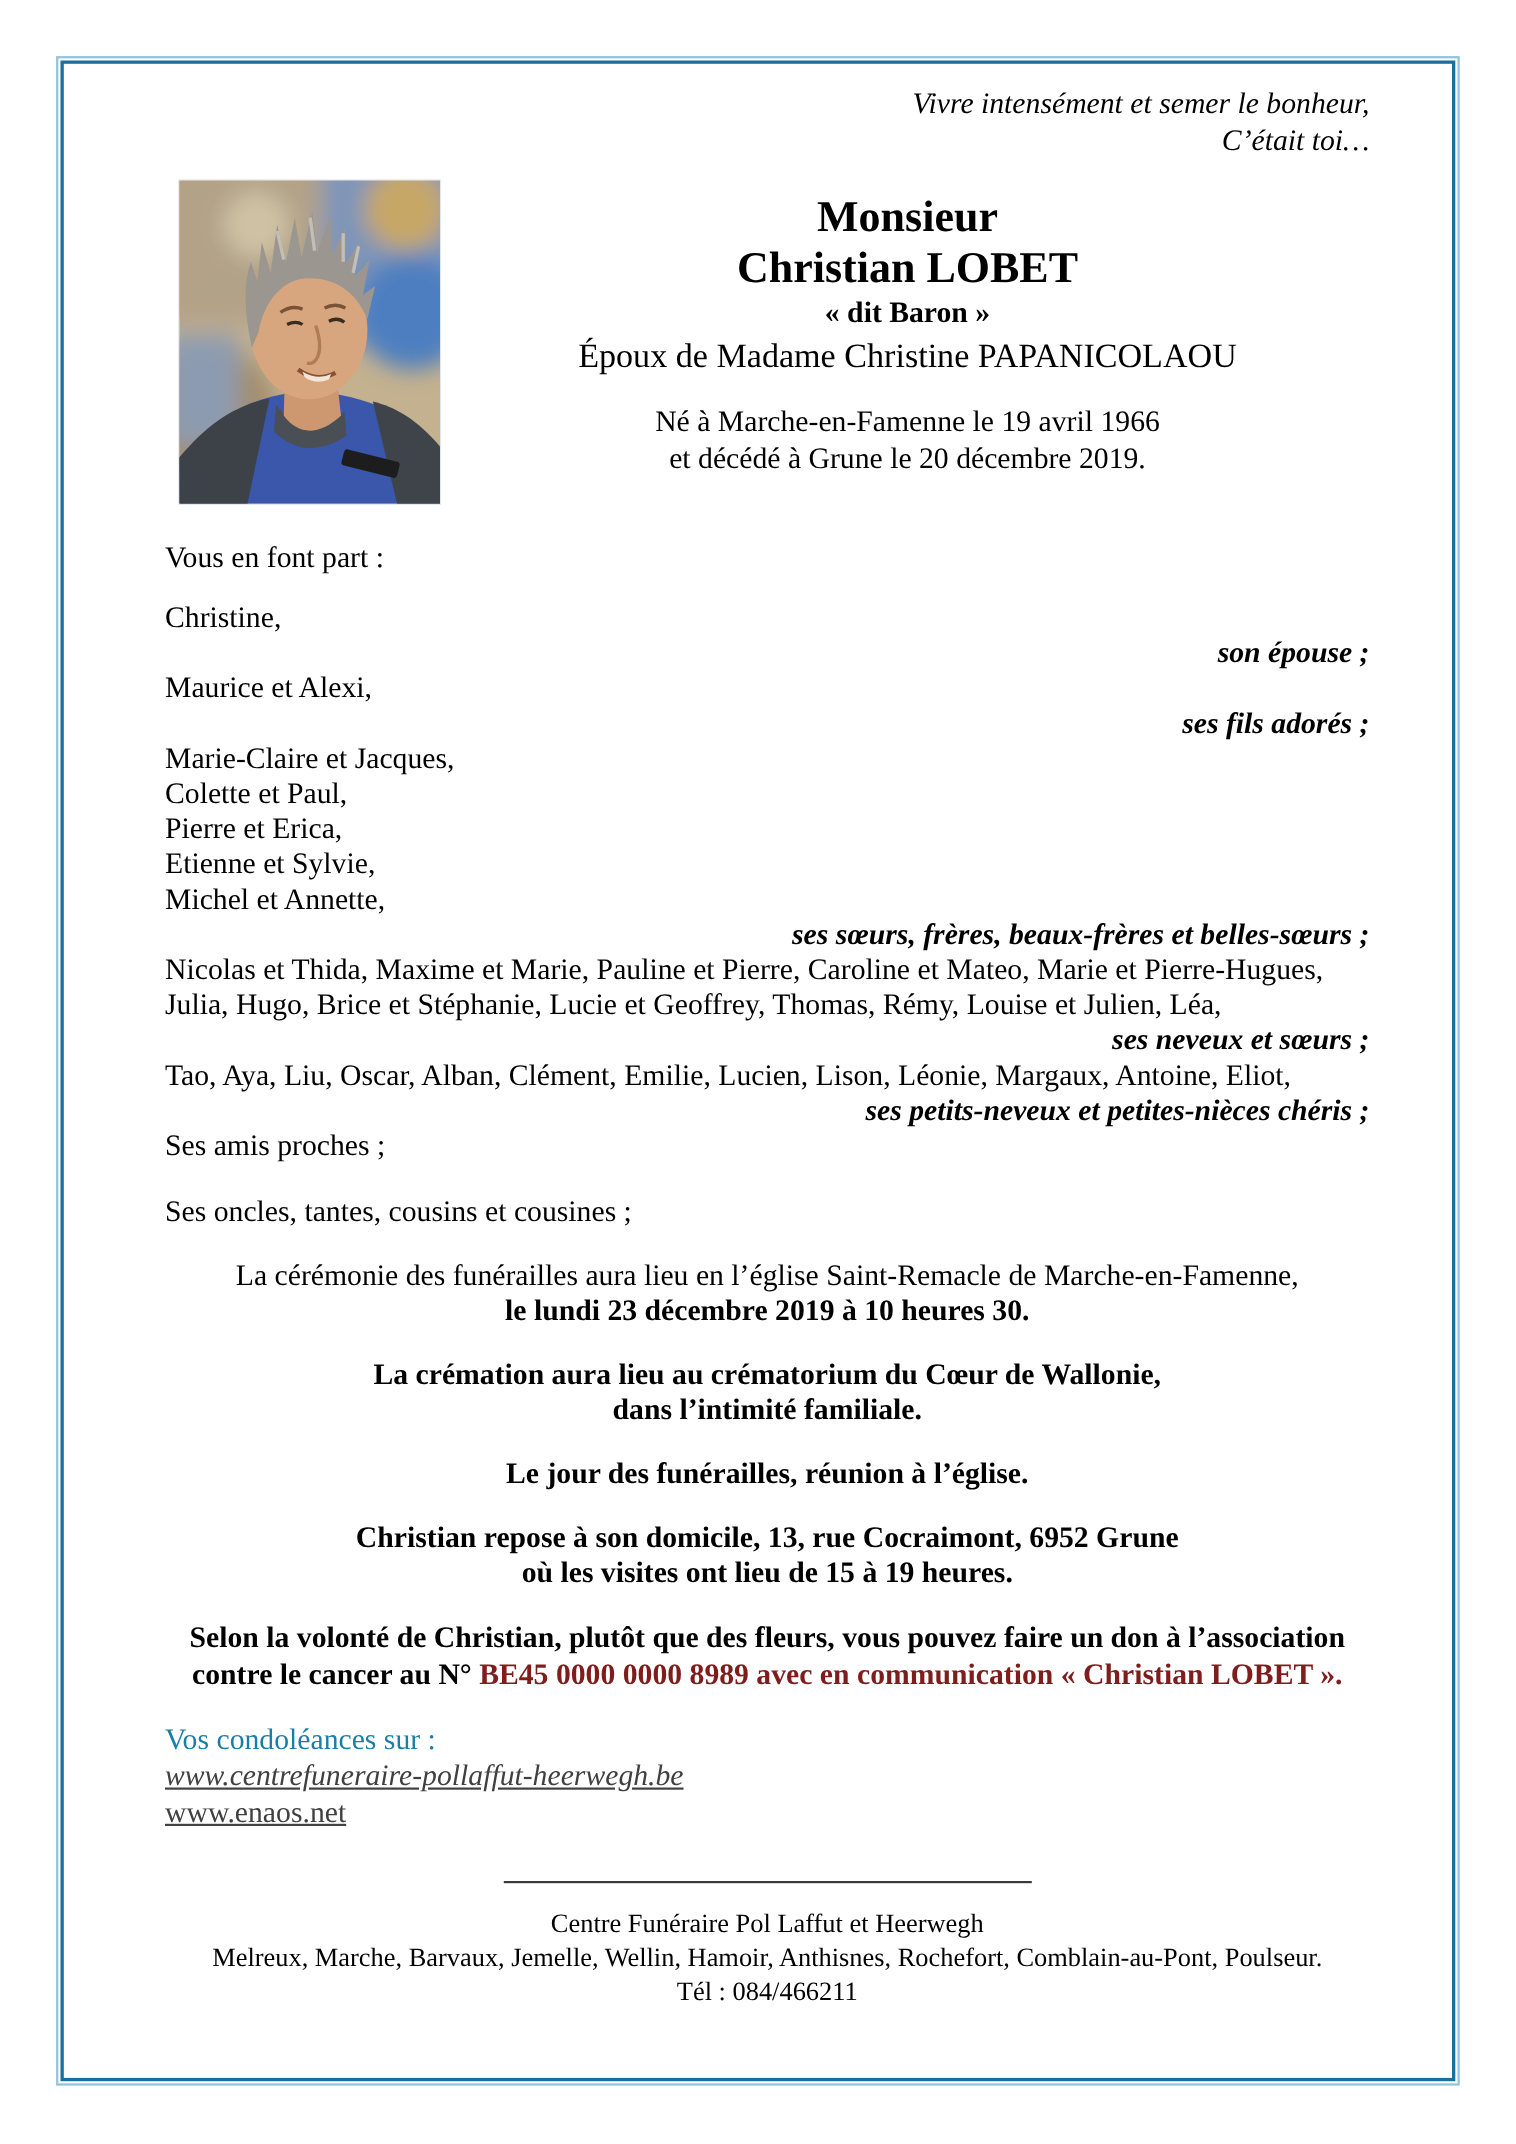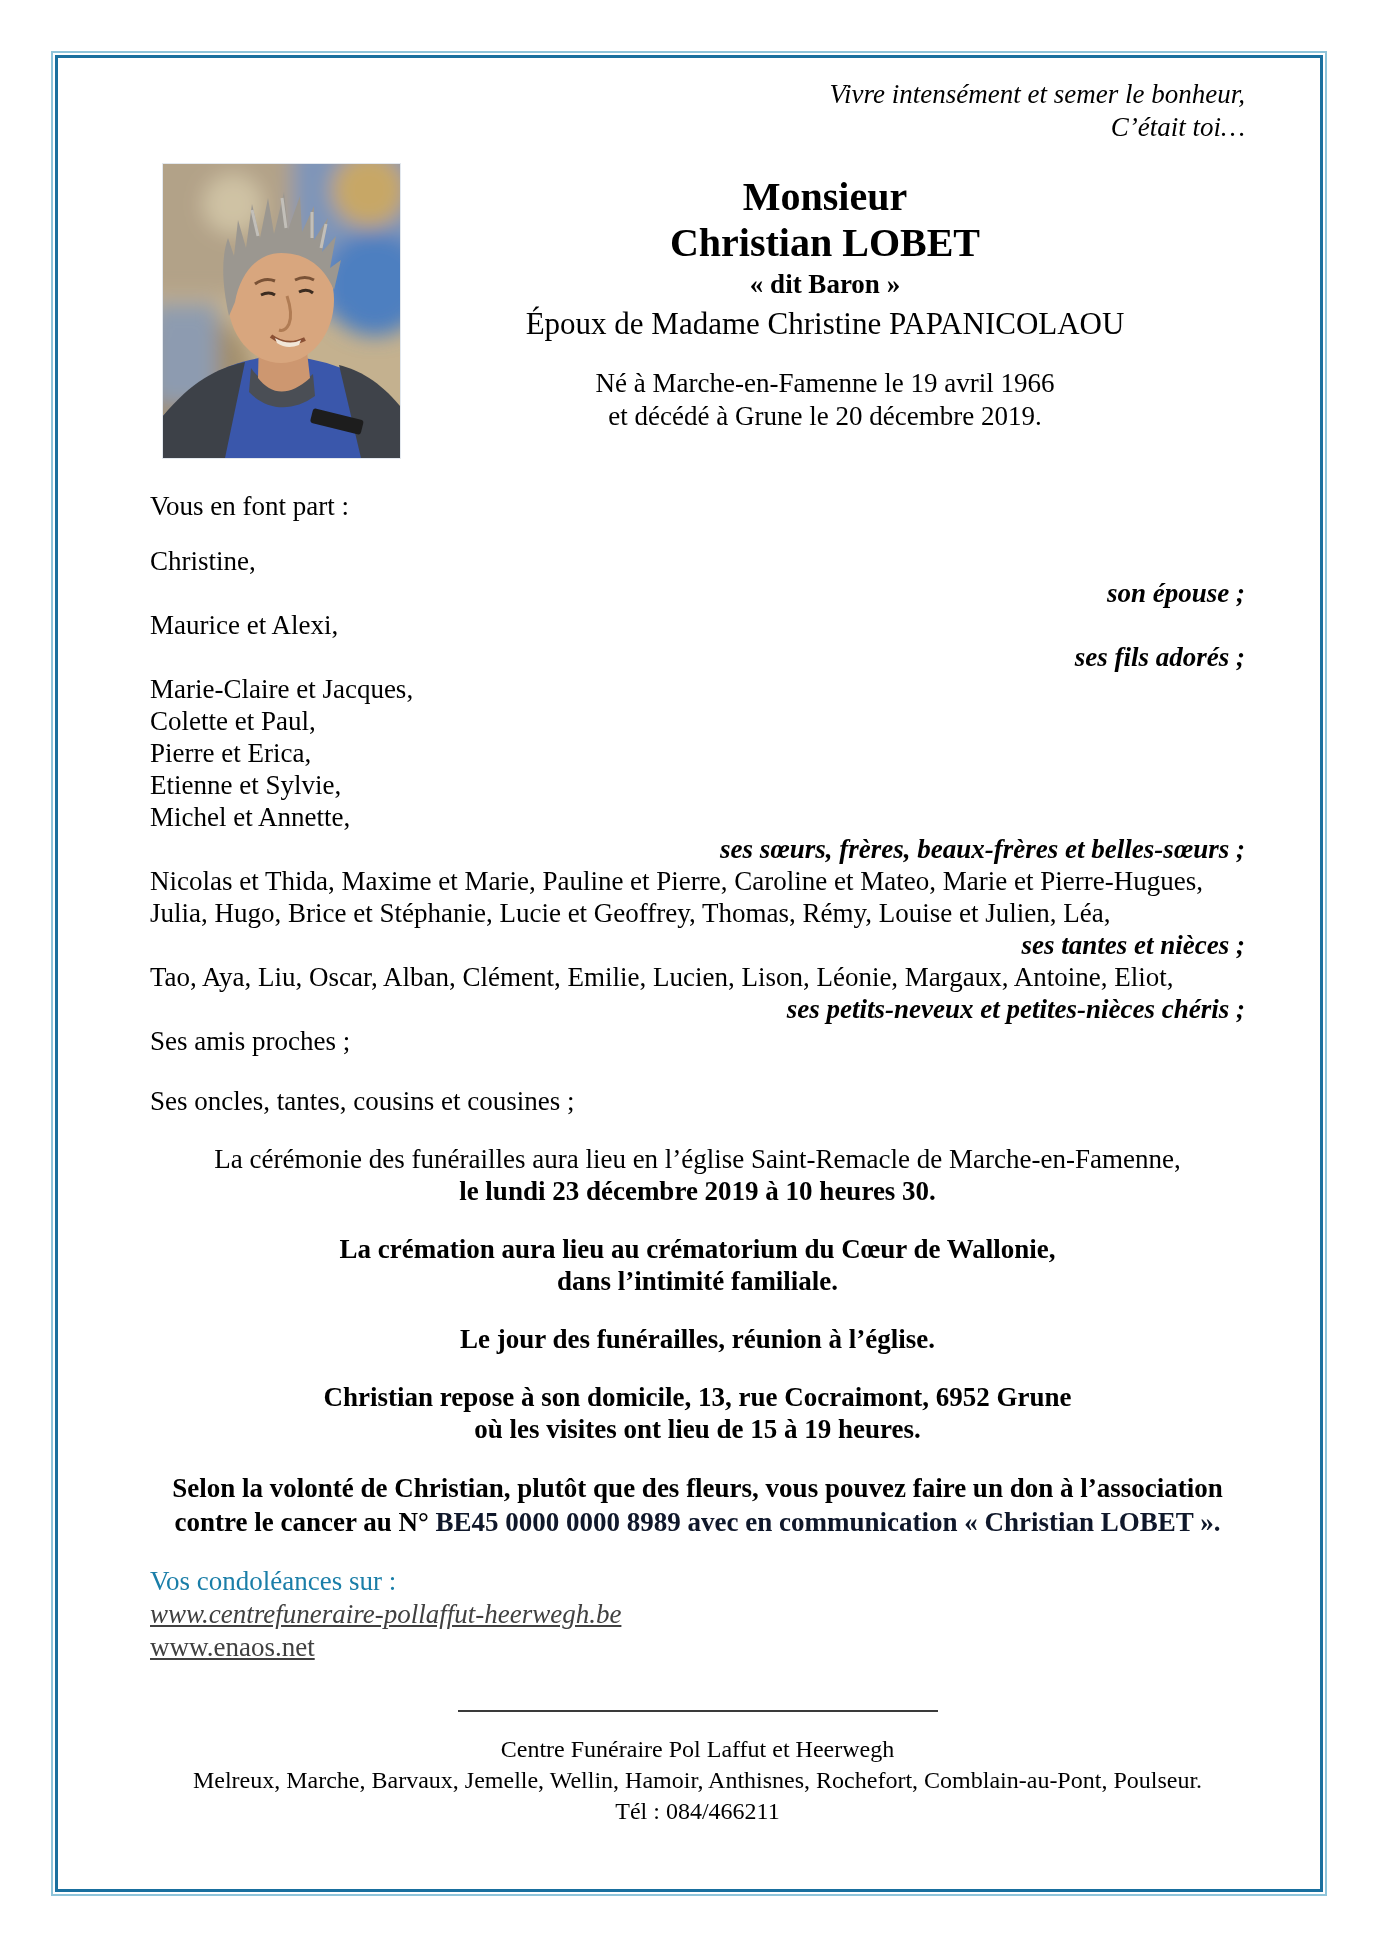--- a/index.html
+++ b/index.html
@@ -38,21 +38,21 @@
   .h-spouse{font-size:31px;line-height:43px;}
   .h-dates{font-size:27px;line-height:33px;margin-top:22px;}
   .intro{font-size:27px;line-height:33px;margin-top:30px;}
   .family{font-size:27px;line-height:32px;margin-top:22px;}
   .family .relation{text-align:right;font-weight:bold;font-style:italic;}
   .family .gap-before{margin-top:28px;}
   .centered{text-align:center;}
   .blk{font-size:27px;line-height:32px;margin-top:26px;}
   .bold{font-weight:bold;}
   .donation{font-size:27px;line-height:34px;margin-top:26px;font-weight:bold;text-align:center;}
-  .iban-gray{color:#0f172a;}
+  .iban-gray{color:#7f1d1d;}
   .condolences{margin-top:26px;font-size:27px;line-height:33px;text-align:left;color:#1a7ea8;}
   .condolences .lnk{color:#404040;text-decoration:underline;cursor:pointer;}
   .condolences .it{font-style:italic;}
   .separator{width:480px;margin:44px auto 0 auto;border-bottom:2px solid #3a3a3a;height:2px;}
   .footer{margin-top:22px;text-align:center;font-size:24px;line-height:31px;}
 </style>
 </head>
 <body>
 
 <div class="page">
@@ -121,21 +121,21 @@
       <div class="name">Maurice et Alexi,</div>
       <div class="relation">ses fils adorés ;</div>
       <div class="name">Marie-Claire et Jacques,</div>
       <div class="name">Colette et Paul,</div>
       <div class="name">Pierre et Erica,</div>
       <div class="name">Etienne et Sylvie,</div>
       <div class="name">Michel et Annette,</div>
       <div class="relation">ses sœurs, frères, beaux-frères et belles-sœurs ;</div>
       <div class="name">Nicolas et Thida, Maxime et Marie, Pauline et Pierre, Caroline et Mateo, Marie et Pierre-Hugues,</div>
       <div class="name">Julia, Hugo, Brice et Stéphanie, Lucie et Geoffrey, Thomas, Rémy, Louise et Julien, Léa,</div>
-      <div class="relation">ses tantes et nièces ;</div>
+      <div class="relation">ses neveux et sœurs ;</div>
       <div class="name">Tao, Aya, Liu, Oscar, Alban, Clément, Emilie, Lucien, Lison, Léonie, Margaux, Antoine, Eliot,</div>
       <div class="relation">ses petits-neveux et petites-nièces chéris ;</div>
       <div class="name">Ses amis proches ;</div>
       <div class="name gap-before">Ses oncles, tantes, cousins et cousines ;</div>
     </div>
 
     <div class="blk centered">
       <div>La cérémonie des funérailles aura lieu en l’église Saint-Remacle de Marche-en-Famenne,</div>
       <div class="bold">le lundi 23 décembre 2019 à 10 heures 30.</div>
     </div>

